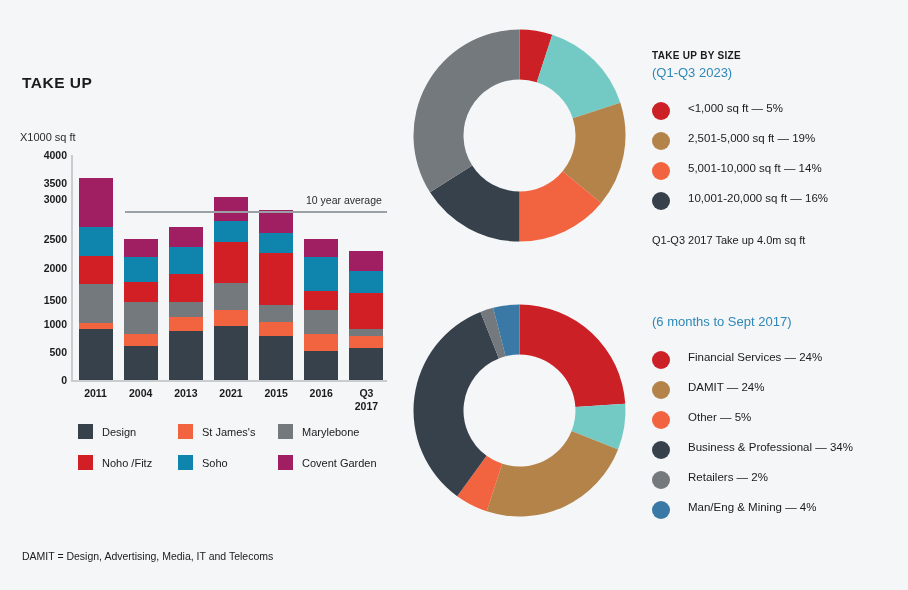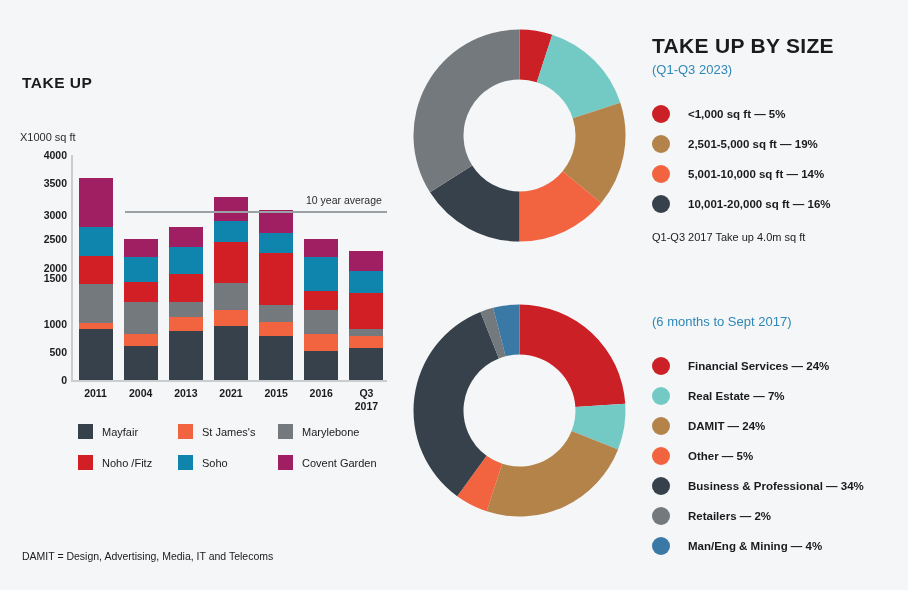--- a/index.html
+++ b/index.html
@@ -143,41 +143,40 @@
   }
 
   
   .donut {
     position: absolute;
   }
   .donut svg { display: block; }
 
   
   .panel-title {
-    font-size: 21px;
+    font-size: 10px;
     font-weight: bold;
     letter-spacing: 0.3px;
     color: #1b1b1b;
+    margin-top: 16px;
   }
   .panel-sub {
     font-size: 13px;
     color: #2e87b8;
     margin-top: 4px;
   }
   .panel {
     position: absolute;
   }
   .pl-list {
     margin-top: 22px;
   }
   .pl-row {
     display: flex;
-    align-items: center;
     height: 30px;
-    font-weight: bold;
   }
   .pl-dot {
     width: 18px;
     height: 18px;
     border-radius: 50%;
     margin-right: 18px;
     flex: 0 0 auto;
   }
   .pl-label {
     font-size: 11.5px;
@@ -195,24 +194,24 @@
 
 <div id="root">
 
   <div class="barchart-title">TAKE UP</div>
   <div class="axis-unit">X1000 sq ft</div>
 
   <div class="bar-plot">
     <div id="yticks">
         <div class="ytick" style="top: 0px; right: 323px;">4000</div>
         <div class="ytick" style="top: 28.125px; right: 323px;">3500</div>
-        <div class="ytick" style="top: 60px; right: 323px;">3000</div>
+        <div class="ytick" style="top: 44px; right: 323px;">3000</div>
         <div class="ytick" style="top: 84.375px; right: 323px;">2500</div>
         <div class="ytick" style="top: 112.5px; right: 323px;">2000</div>
-        <div class="ytick" style="top: 123px; right: 323px;">1500</div>
+        <div class="ytick" style="top: 145px; right: 323px;">1500</div>
         <div class="ytick" style="top: 168.75px; right: 323px;">1000</div>
         <div class="ytick" style="top: 196.875px; right: 323px;">500</div>
         <div class="ytick" style="top: 225px; right: 323px;">0</div>
       </div>
     <div class="yaxis-line"></div>
     <div class="xaxis-line"></div>
     <div class="plot-area" id="plot-area">
         <div class="bar-col" style="left: 5.57143px; width: 34px;">
           <div class="seg" style="height: 49.5px; background: rgb(160, 31, 98);"></div>
           <div class="seg" style="height: 29.25px; background: rgb(15, 133, 173);"></div>
@@ -295,21 +294,21 @@
         </div>
       </div>
     <div class="avg-line" id="avg-line" style="top: 56.25px; left: 105px; width: 262px;"></div>
     <div class="avg-label" id="avg-label" style="left: 286px; top: 39.25px;">10 year average</div>
   </div>
 
   <div class="bar-legend" id="bar-legend">
       <div class="bl-row">
         <div class="bl-item">
           <span class="bl-swatch" style="background: rgb(54, 65, 76);"></span>
-          <span class="bl-label">Mayfair</span>
+          <span class="bl-label">Design</span>
         </div>
         <div class="bl-item">
           <span class="bl-swatch" style="background: rgb(242, 100, 63);"></span>
           <span class="bl-label">St James's</span>
         </div>
         <div class="bl-item">
           <span class="bl-swatch" style="background: rgb(115, 121, 125);"></span>
           <span class="bl-label">Marylebone</span>
         </div>
       </div>
@@ -379,24 +378,20 @@
     </div>
 
   <div class="panel" style="left:652px; top:310px; width:250px;">
     <div class="panel-sub">(6 months to Sept 2017)</div>
     <div class="pl-list" id="legend-occupier">
         <div class="pl-row">
           <span class="pl-dot" style="background: rgb(204, 32, 39);"></span>
           <span class="pl-label">Financial Services — 24%</span>
         </div>
         <div class="pl-row">
-          <span class="pl-dot" style="background: rgb(115, 202, 197);"></span>
-          <span class="pl-label">Real Estate — 7%</span>
-        </div>
-        <div class="pl-row">
           <span class="pl-dot" style="background: rgb(179, 131, 74);"></span>
           <span class="pl-label">DAMIT — 24%</span>
         </div>
         <div class="pl-row">
           <span class="pl-dot" style="background: rgb(242, 100, 63);"></span>
           <span class="pl-label">Other — 5%</span>
         </div>
         <div class="pl-row">
           <span class="pl-dot" style="background: rgb(54, 65, 76);"></span>
           <span class="pl-label">Business &amp; Professional — 34%</span>

